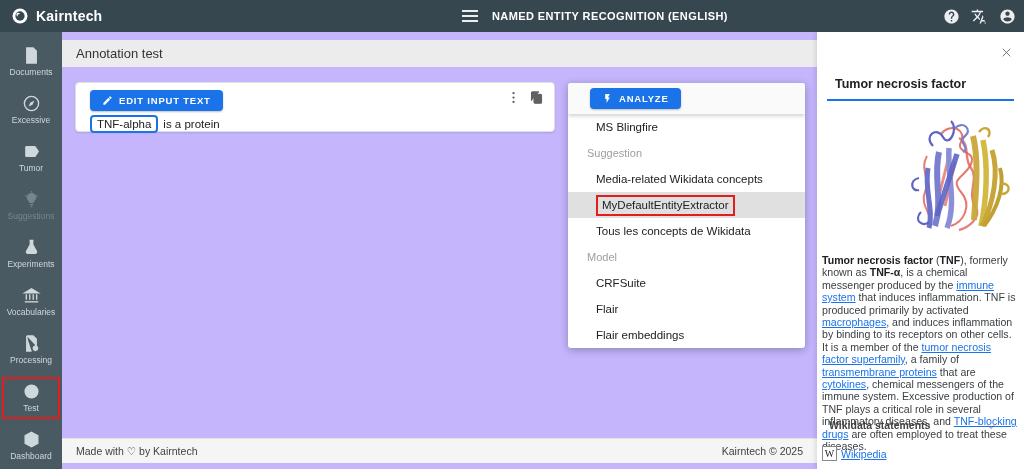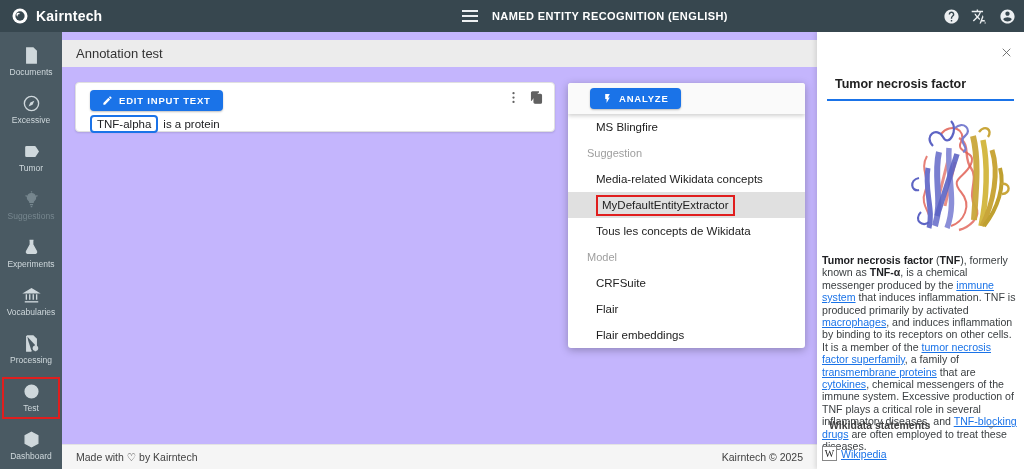--- a/index.html
+++ b/index.html
@@ -78,21 +78,21 @@
     position:relative; height:31px; background:#fafafa; display:flex; align-items:center;
     padding-left:22px; box-shadow:0 2px 4px rgba(0,0,0,.18); z-index:2;
   }
   .menu-list { position:relative; z-index:1; }
   .menu-item { height:26px; line-height:26px; padding-left:28px; font-size:11.5px; color:#212121; cursor:pointer; white-space:nowrap; }
   .menu-item.selected { background:#e0e0e0; }
   .menu-item .red-box { border:2px solid #e01e1e; padding:2px 4px 3px; }
   .menu-section { height:26px; line-height:26px; padding-left:19px; font-size:11px; color:#9e9e9e; white-space:nowrap; }
   
   .footer {
-    position:absolute; left:0; bottom:0; width:755px; height:25px; background:#f5f5f5;
+    position:absolute; left:0; bottom:6px; width:755px; height:25px; background:#f5f5f5;
     border-top:1px solid #e3e3e3; display:flex; align-items:center; justify-content:space-between;
     padding:0 14px; font-size:10.5px; color:#424242;
   }
   
   .panel {
     position:absolute; left:817px; top:32px; width:207px; height:437px; background:#fff;
     box-shadow:-2px 0 4px rgba(0,0,0,.10); z-index:10;
   }
   .panel-close { position:absolute; right:11px; top:13px; width:13px; height:13px; cursor:pointer; }
   .panel-close svg { width:100%; height:100%; stroke:#616161; stroke-width:1.6; fill:none; }

